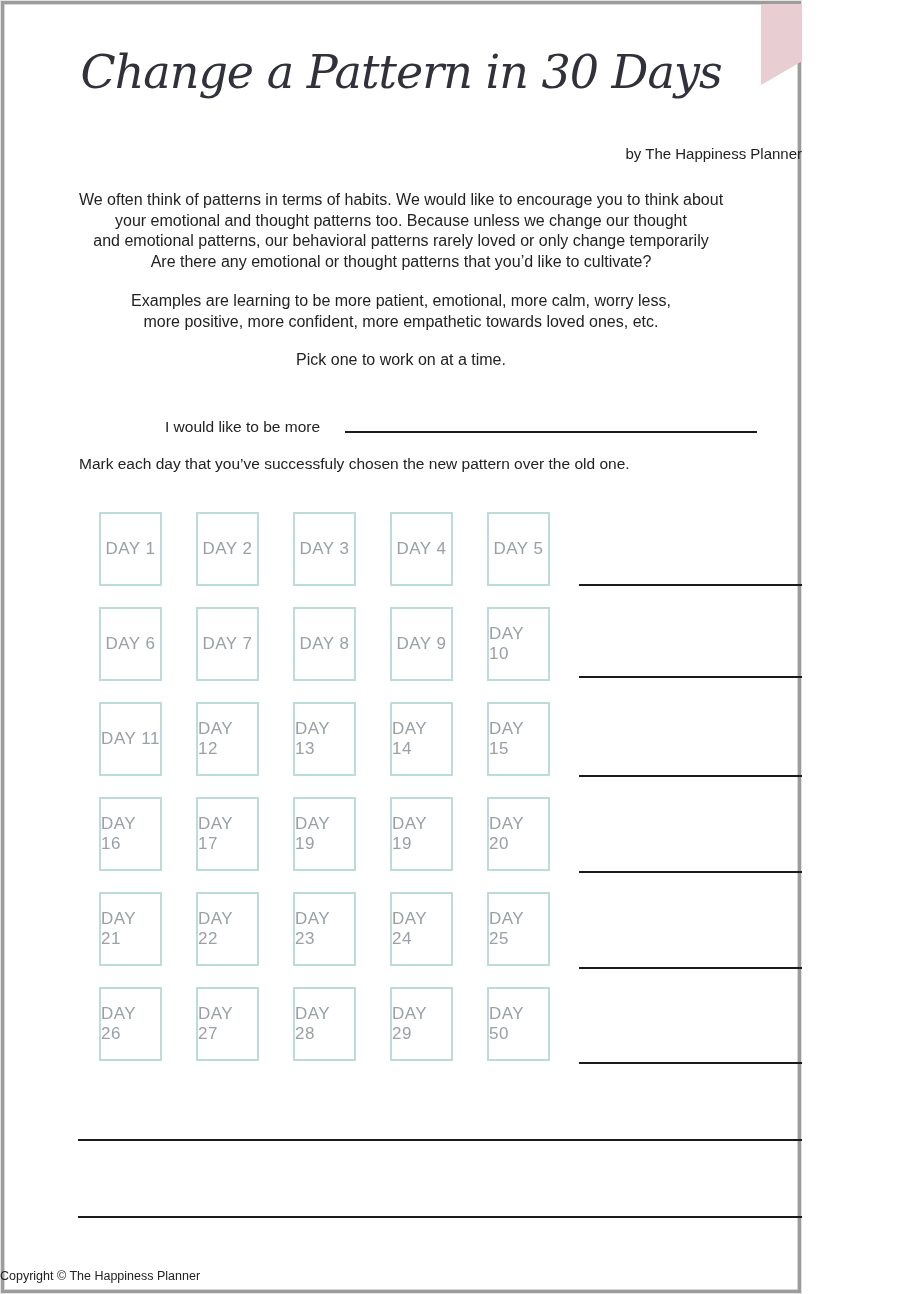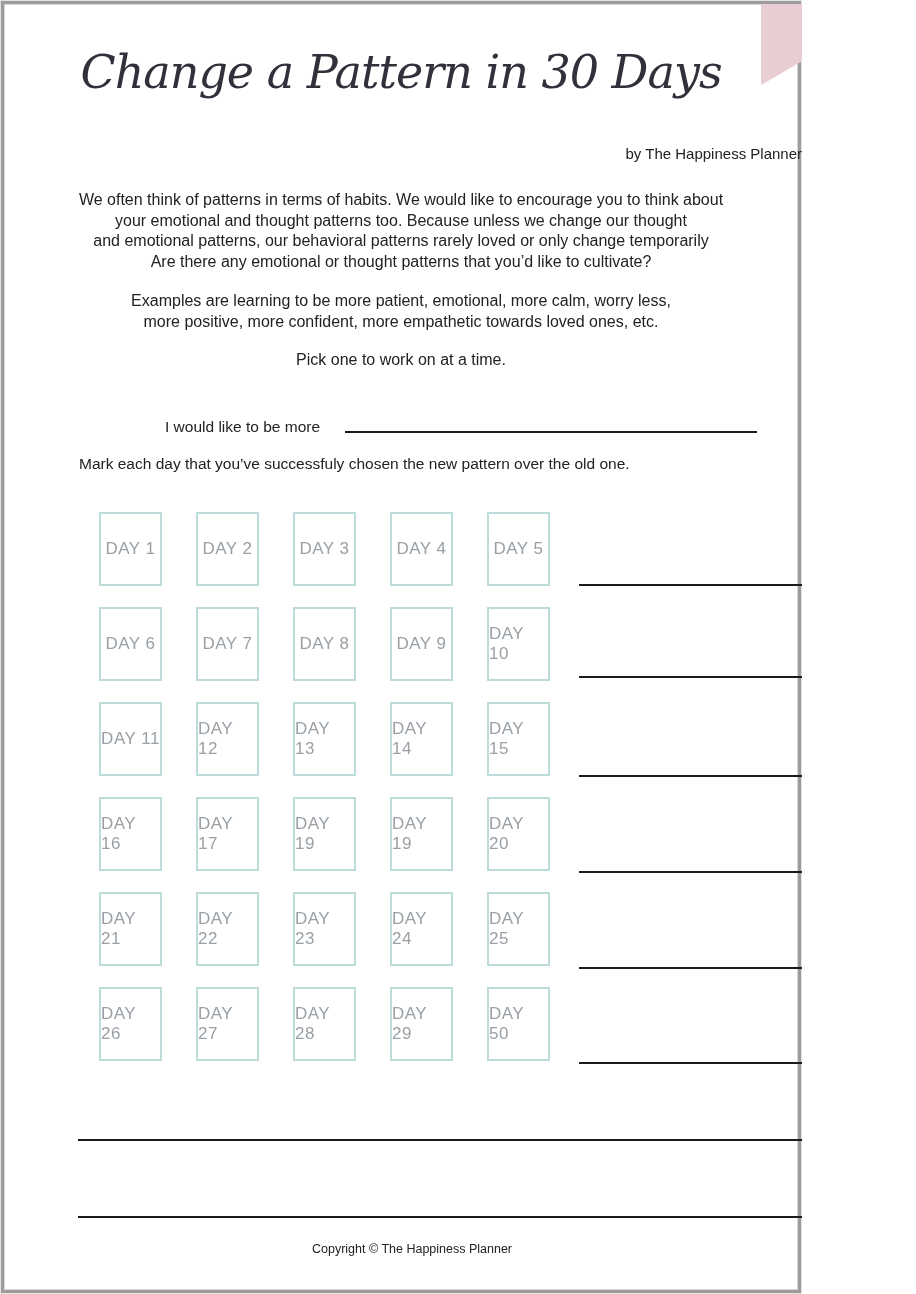--- a/index.html
+++ b/index.html
@@ -61,22 +61,22 @@
   #right-lines .wline:nth-child(4){ top:871px; }
   #right-lines .wline:nth-child(5){ top:967px; }
   #right-lines .wline:nth-child(6){ top:1062px; }
 
   .bline { position:absolute; left:78px; width:763px; height:0;
     border-top:2px solid #1b1b1b; }
   #bottom-lines .bline:nth-child(1){ top:1139px; }
   #bottom-lines .bline:nth-child(2){ top:1216px; }
 
   .footer {
-    position:absolute; left:0; top:1242px; width:100%; text-align:center;
-    font-size:12.5px; color:#222;padding-left:22px;
+    position:absolute; left:0; top:1269px; width:100%; text-align:left;
+    font-size:12.5px; color:#222;
   }
 </style>
 </head>
 <body>
 
 <div class="sheet">
 
   <div class="ribbon"></div>
 
   <h1 class="title">Change a Pattern in 30 Days</h1>

